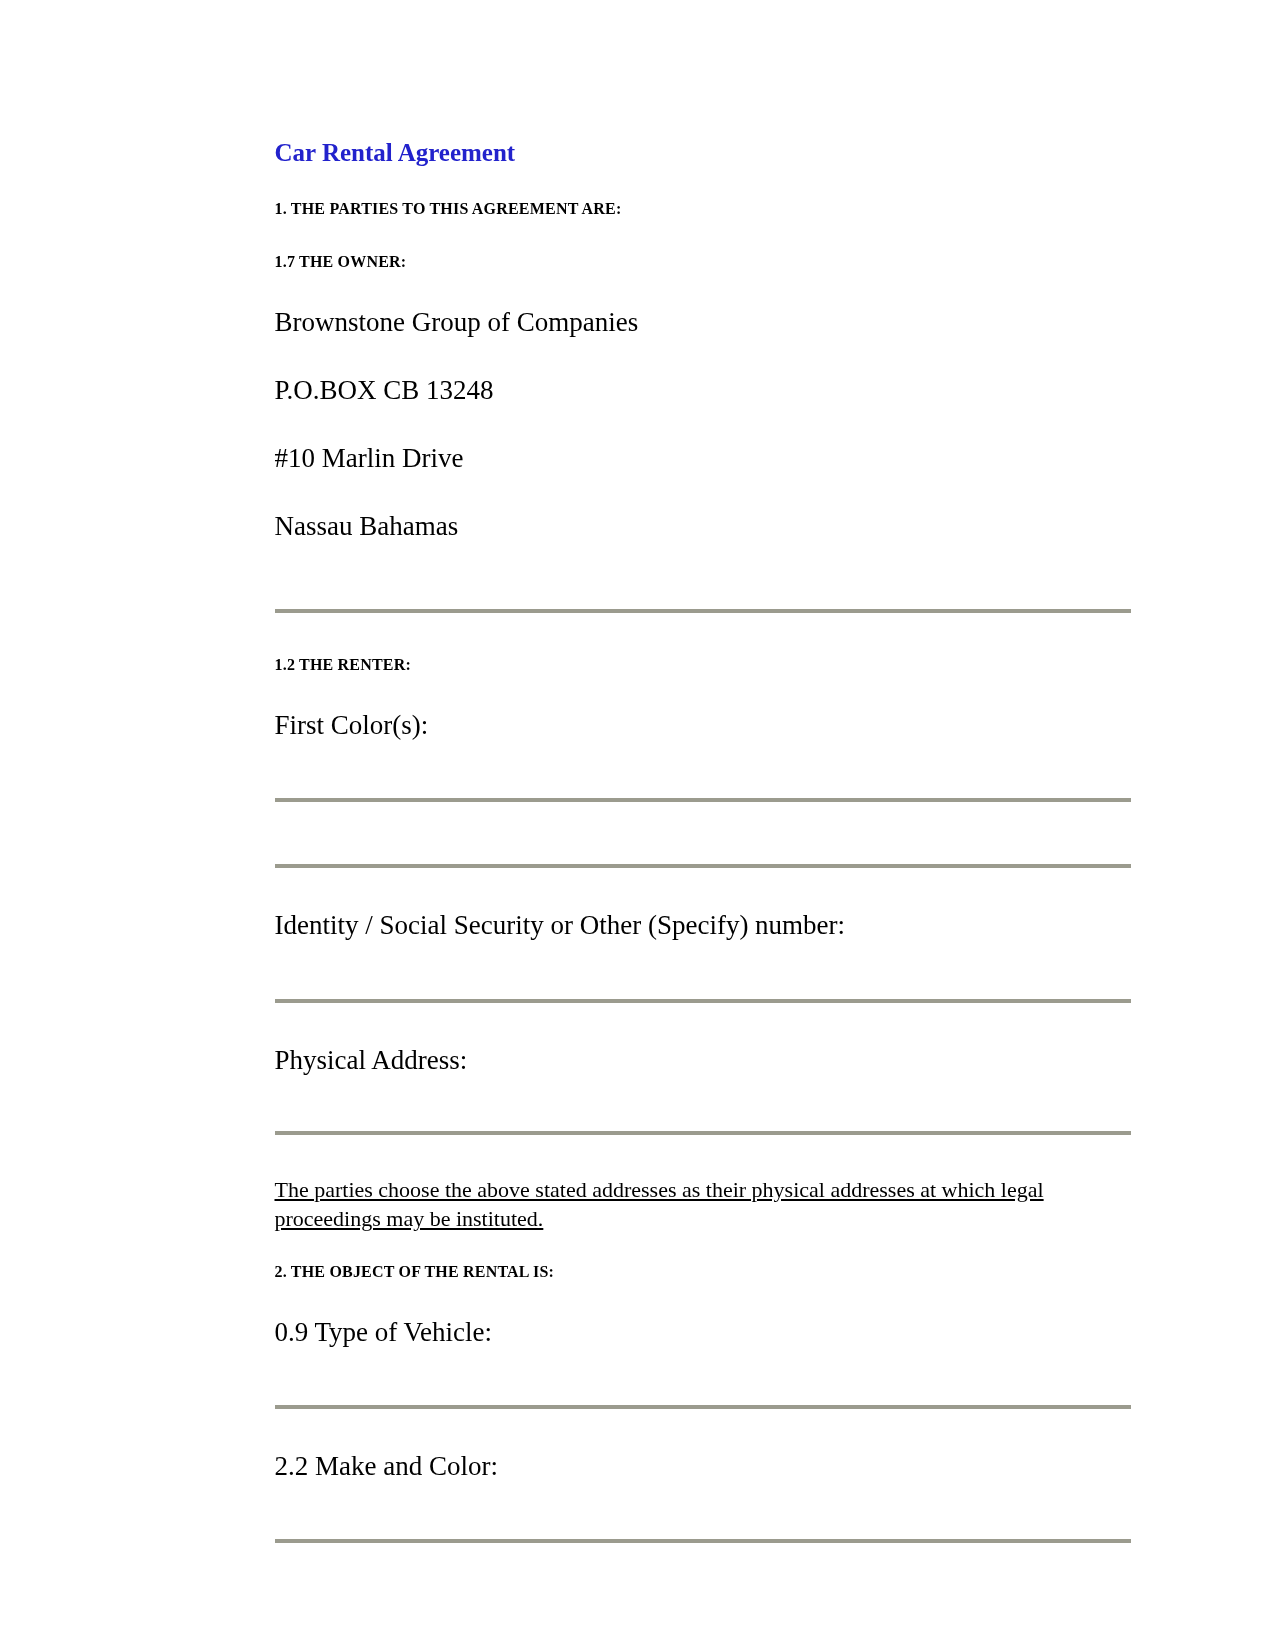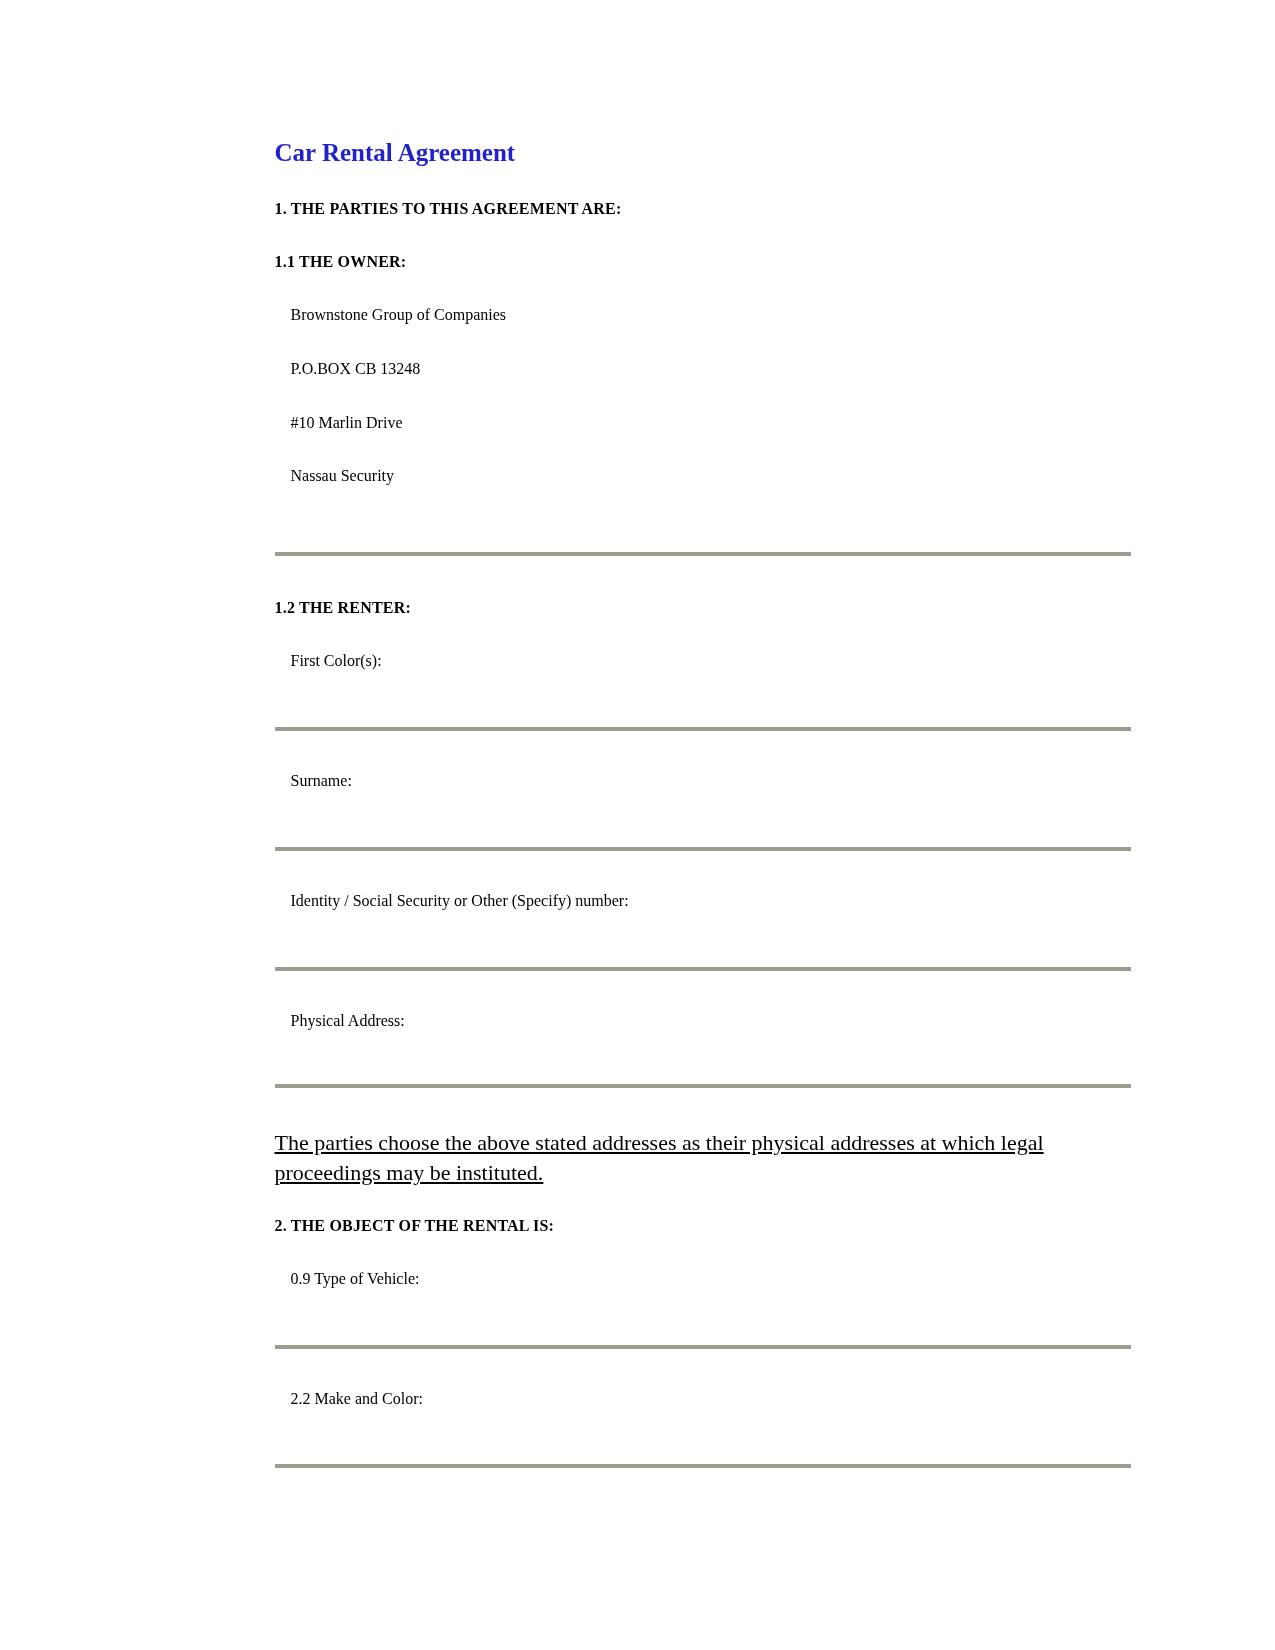--- a/index.html
+++ b/index.html
@@ -32,23 +32,23 @@
     margin: 0 0 31px 0;
   }
   .heading {
     font-weight: bold;
     font-size: 16px;
     line-height: 1.25;
     margin: 0 0 33px 0;
     letter-spacing: 0.2px;
   }
   .para {
-    font-size: 16px;
+    font-size: 27px;
     line-height: 1.3;
-    margin: 0 0 33px 16px;
+    margin: 0 0 33px 0;
   }
   .para-tight {
     font-size: 22px;
     line-height: 1.35;
     margin: 0 0 28px 0;
     text-decoration: underline;
   }
   .rule {
     border: 0;
     border-top: 4px solid #9b9b8e;
@@ -72,39 +72,38 @@
 </head>
 <body>
 
 <div class="page">
   <div class="content">
 
     <h1 class="doc-title">Car Rental Agreement</h1>
 
     <div class="heading">1. THE PARTIES TO THIS AGREEMENT ARE:</div>
 
-    <div class="heading">1.1 THE OWNER:</div>
+    <div class="heading">1.7 THE OWNER:</div>
 
     <div class="para">Brownstone Group of Companies</div>
     <div class="para">P.O.BOX CB 13248</div>
     <div class="para">#10 Marlin Drive</div>
-    <div class="para">Nassau Security</div>
+    <div class="para">Nassau Bahamas</div>
 
     <div class="rule-wrap first">
       <hr class="rule">
     </div>
 
     <div class="heading">1.2 THE RENTER:</div>
 
     <div class="para">First Color(s):</div>
     <div class="rule-wrap">
       <hr class="rule">
     </div>
 
-    <div class="para">Surname:</div>
     <div class="rule-wrap">
       <hr class="rule">
     </div>
 
     <div class="para">Identity / Social Security or Other (Specify) number:</div>
     <div class="rule-wrap">
       <hr class="rule">
     </div>
 
     <div class="para">Physical Address:</div>

